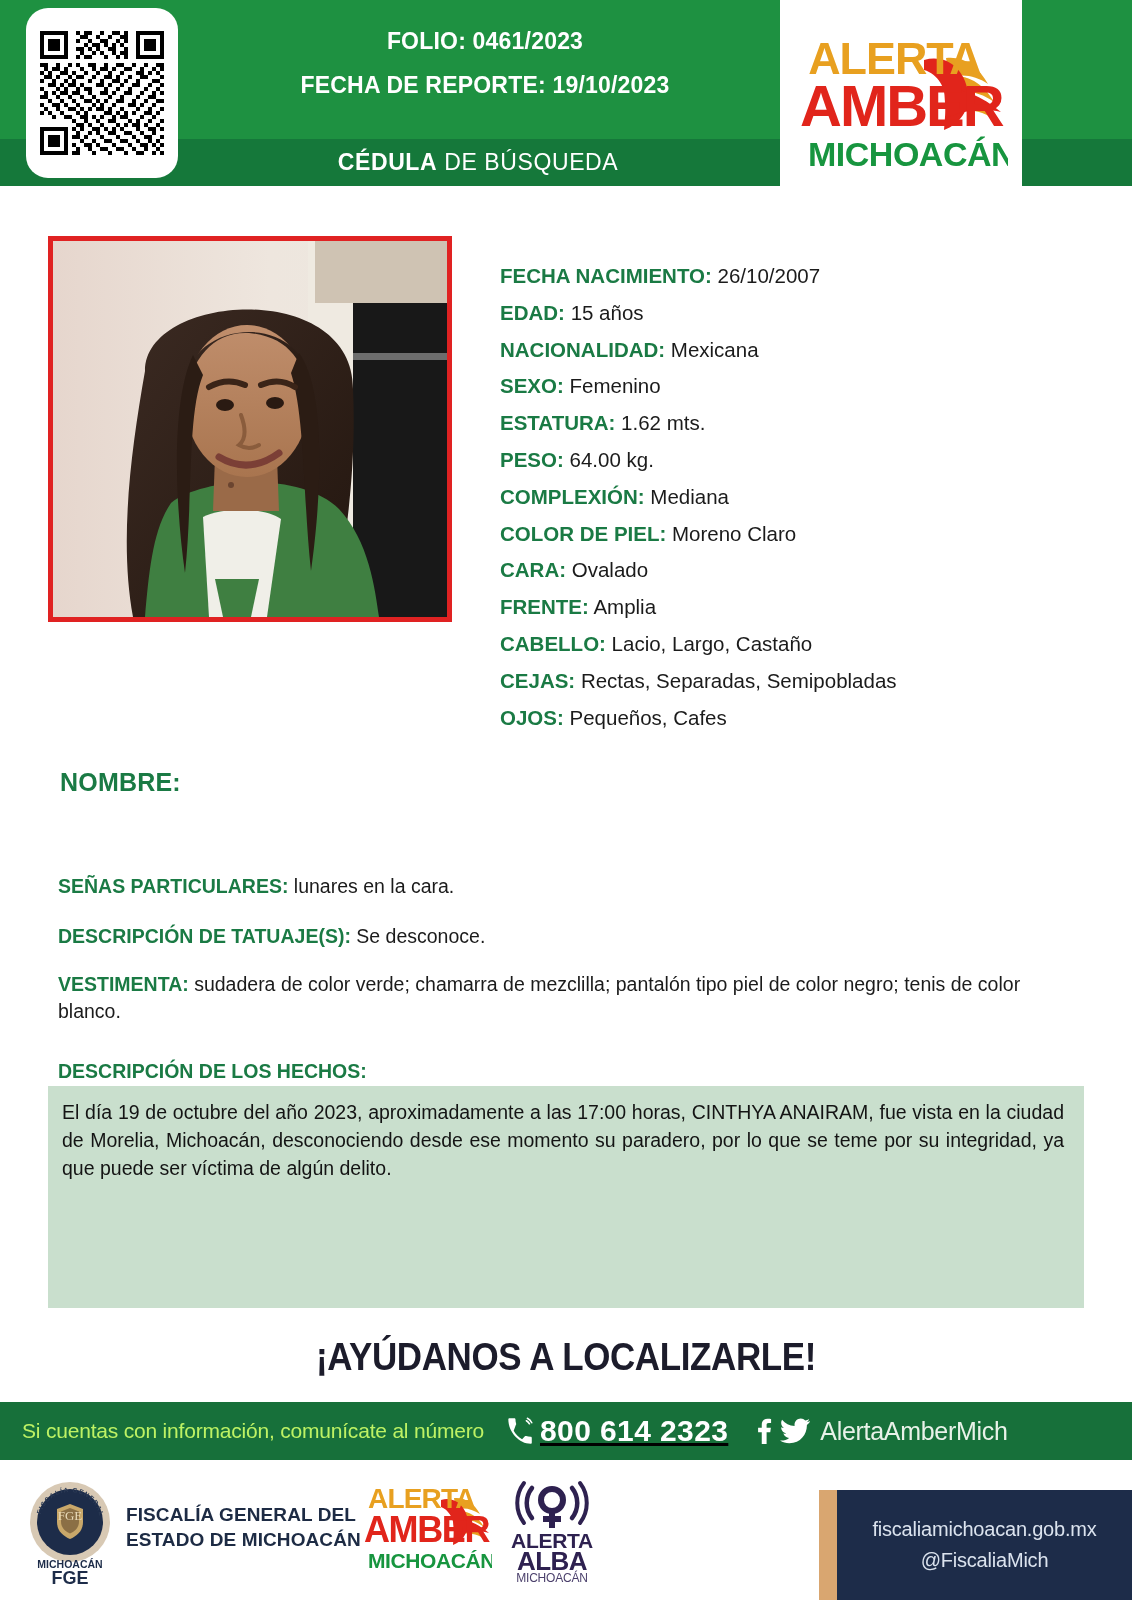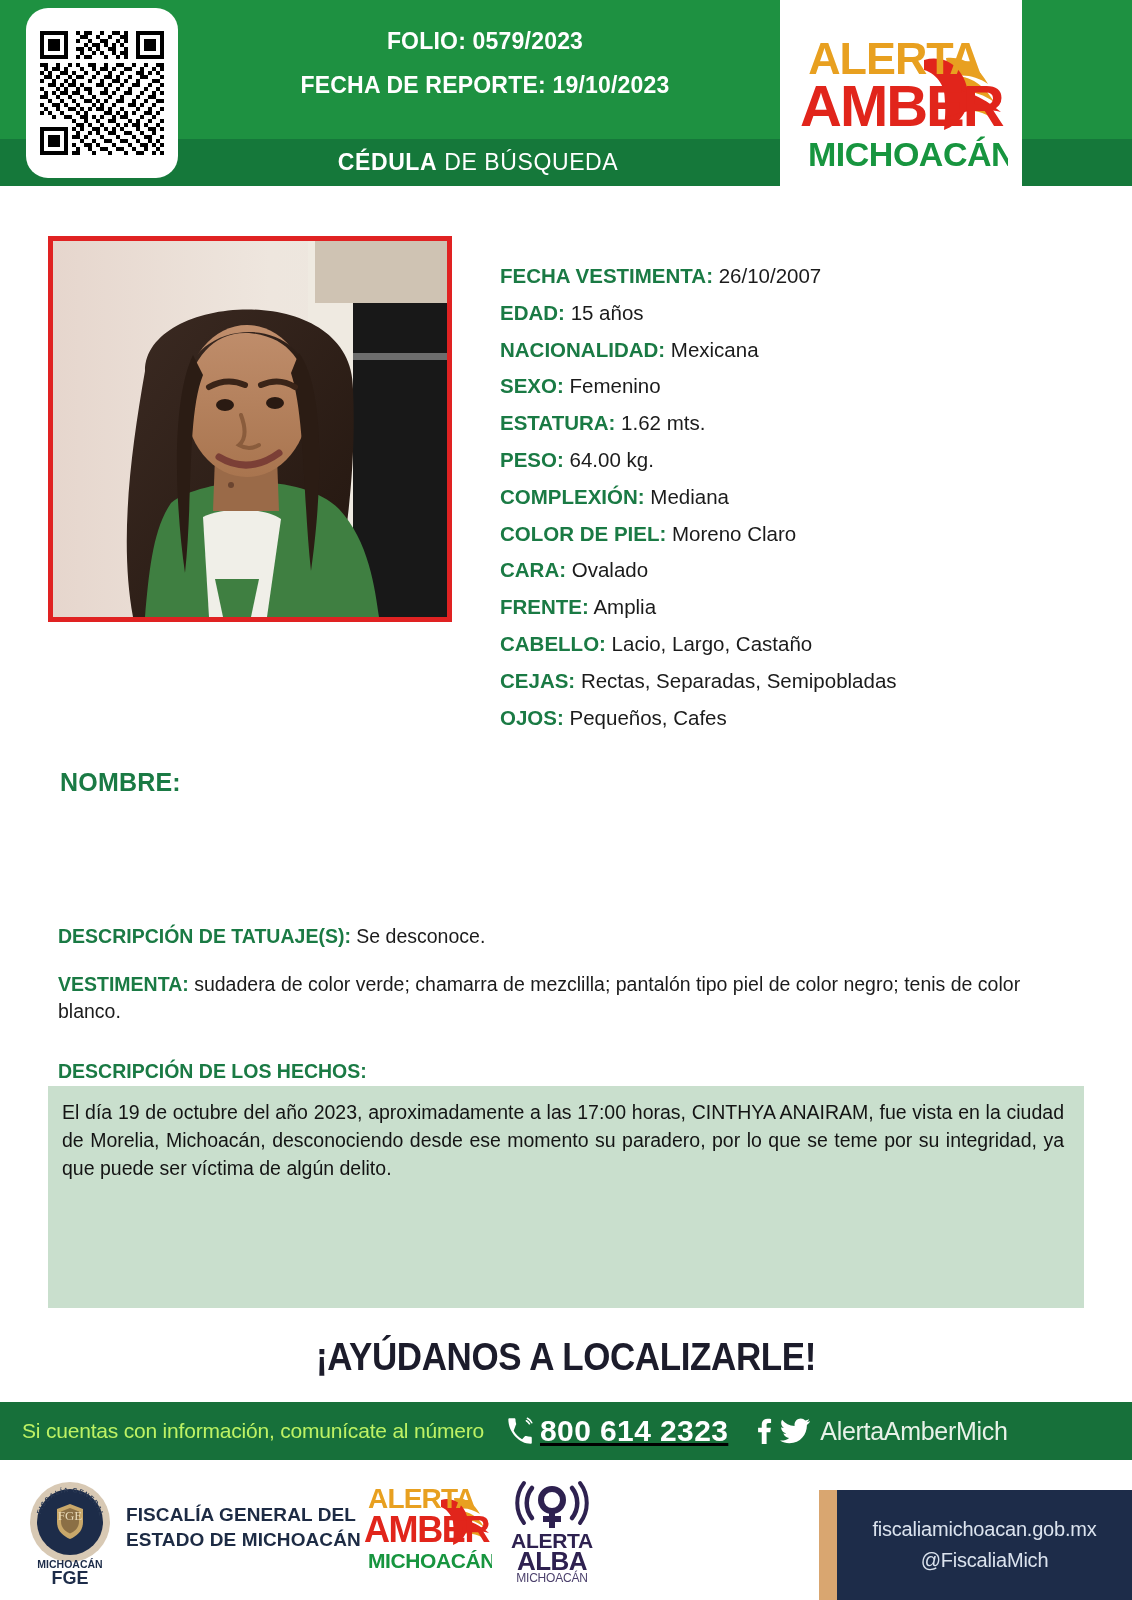--- a/index.html
+++ b/index.html
@@ -403,21 +403,21 @@
             <rect x="18" y="31" width="1" height="1"></rect>
             <rect x="22" y="31" width="1" height="1"></rect>
             <rect x="25" y="31" width="2" height="1"></rect>
             <rect x="29" y="31" width="1" height="1"></rect>
             <rect x="31" y="31" width="1" height="1"></rect>
         </g>
       </svg>
     </div>
 
     <div class="folio-wrap">
-      <div class="folio-line">FOLIO: 0579/2023</div>
+      <div class="folio-line">FOLIO: 0461/2023</div>
       <div class="folio-line folio-line2">FECHA DE REPORTE: 19/10/2023</div>
     </div>
 
     <div class="cedula">
       <b>CÉDULA</b><span class="light"> DE BÚSQUEDA</span>
     </div>
 
     <div class="logo-card">
       <svg class="amber-logo" viewBox="0 0 212 150">
 
@@ -474,39 +474,42 @@
       <path d="M208 144 q18 -8 34 2" stroke="#3a2418" stroke-width="6" fill="none" stroke-linecap="round"></path>
       <ellipse cx="172" cy="164" rx="9" ry="6" fill="#2a1a12"></ellipse>
       <ellipse cx="222" cy="162" rx="9" ry="6" fill="#2a1a12"></ellipse>
       <path d="M188 174 q8 22 -2 30 q10 6 20 0" stroke="#8a5c3c" stroke-width="4" fill="none" stroke-linecap="round"></path>
       <path d="M166 216 q30 18 60 -4" stroke="#7b3f36" stroke-width="7" fill="none" stroke-linecap="round"></path>
       <circle cx="178" cy="244" r="3" fill="#6b4530"></circle>
     </svg>
   </div>
 
   <div class="attrs">
-    <div class="attr"><span class="k">FECHA VESTIMENTA:</span> <span class="v">26/10/2007</span></div>
+    <div class="attr"><span class="k">FECHA NACIMIENTO:</span> <span class="v">26/10/2007</span></div>
     <div class="attr"><span class="k">EDAD:</span> <span class="v">15 años</span></div>
     <div class="attr"><span class="k">NACIONALIDAD:</span> <span class="v">Mexicana</span></div>
     <div class="attr"><span class="k">SEXO:</span> <span class="v">Femenino</span></div>
     <div class="attr"><span class="k">ESTATURA:</span> <span class="v">1.62 mts.</span></div>
     <div class="attr"><span class="k">PESO:</span> <span class="v">64.00 kg.</span></div>
     <div class="attr"><span class="k">COMPLEXIÓN:</span> <span class="v">Mediana</span></div>
     <div class="attr"><span class="k">COLOR DE PIEL:</span> <span class="v">Moreno Claro</span></div>
     <div class="attr"><span class="k">CARA:</span> <span class="v">Ovalado</span></div>
     <div class="attr"><span class="k">FRENTE:</span> <span class="v">Amplia</span></div>
     <div class="attr"><span class="k">CABELLO:</span> <span class="v">Lacio, Largo, Castaño</span></div>
     <div class="attr"><span class="k">CEJAS:</span> <span class="v">Rectas, Separadas, Semipobladas</span></div>
     <div class="attr"><span class="k">OJOS:</span> <span class="v">Pequeños, Cafes</span></div>
   </div>
 
   <div class="name-block">
     <div class="name-label">NOMBRE:</div>
   </div>
 
+  <div class="field f-senas">
+    <span class="k">SEÑAS PARTICULARES:</span><span> lunares en la cara.</span>
+  </div>
   <div class="field f-tatuajes">
     <span class="k">DESCRIPCIÓN DE TATUAJE(S):</span><span> Se desconoce.</span>
   </div>
   <div class="field f-vestimenta">
     <span class="k">VESTIMENTA:</span><span> sudadera de color verde; chamarra de mezclilla; pantalón tipo piel de color negro; tenis de color blanco.</span>
   </div>
   <div class="field f-hechos-label">
     <span class="k">DESCRIPCIÓN DE LOS HECHOS:</span>
   </div>
 

